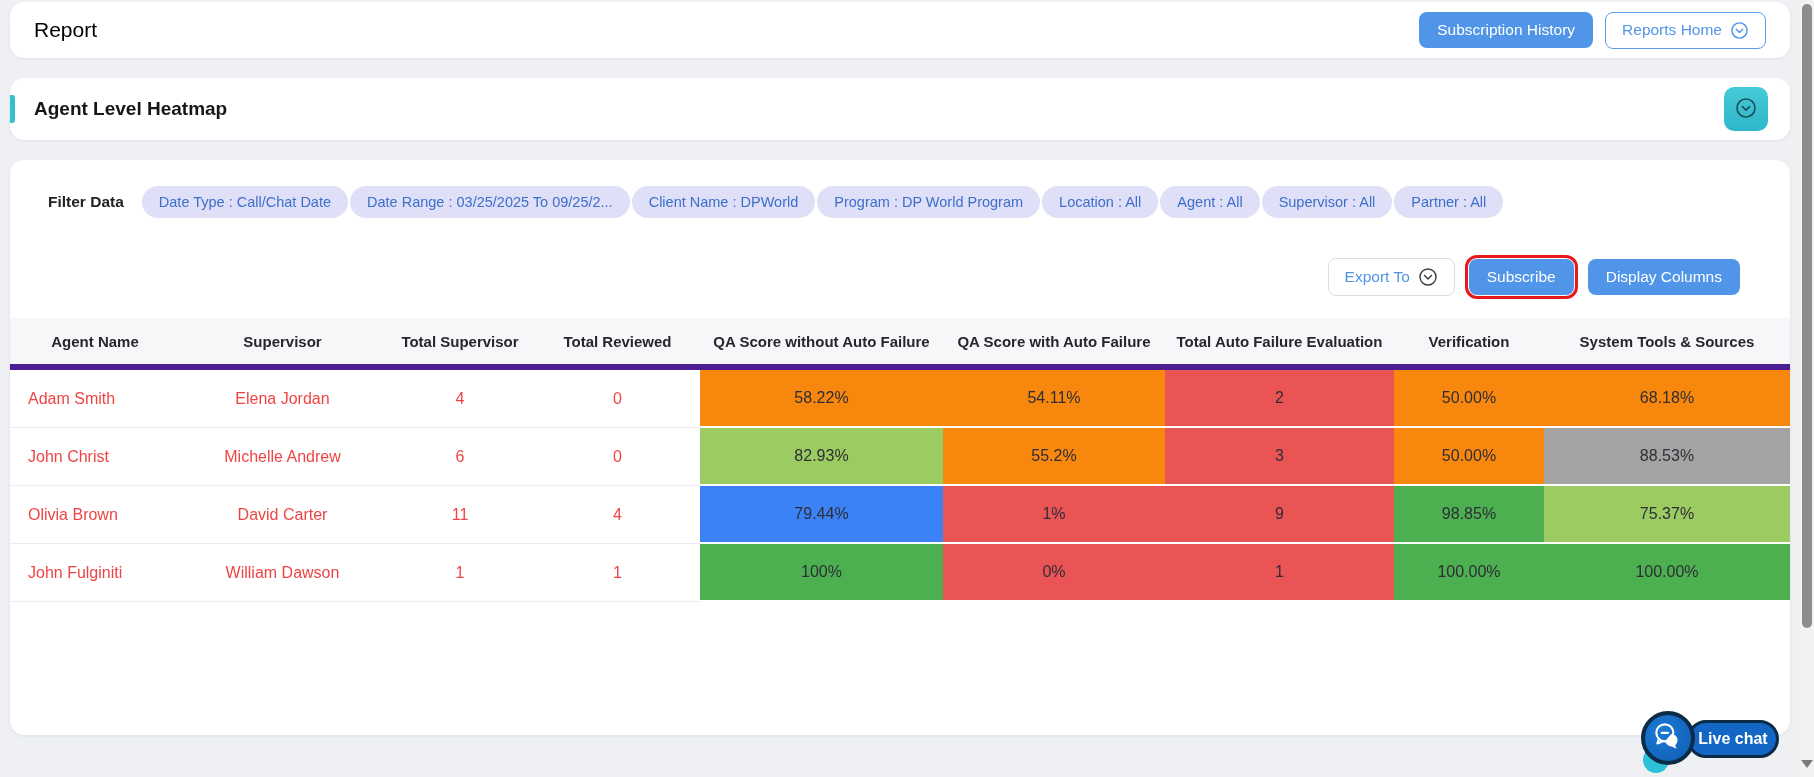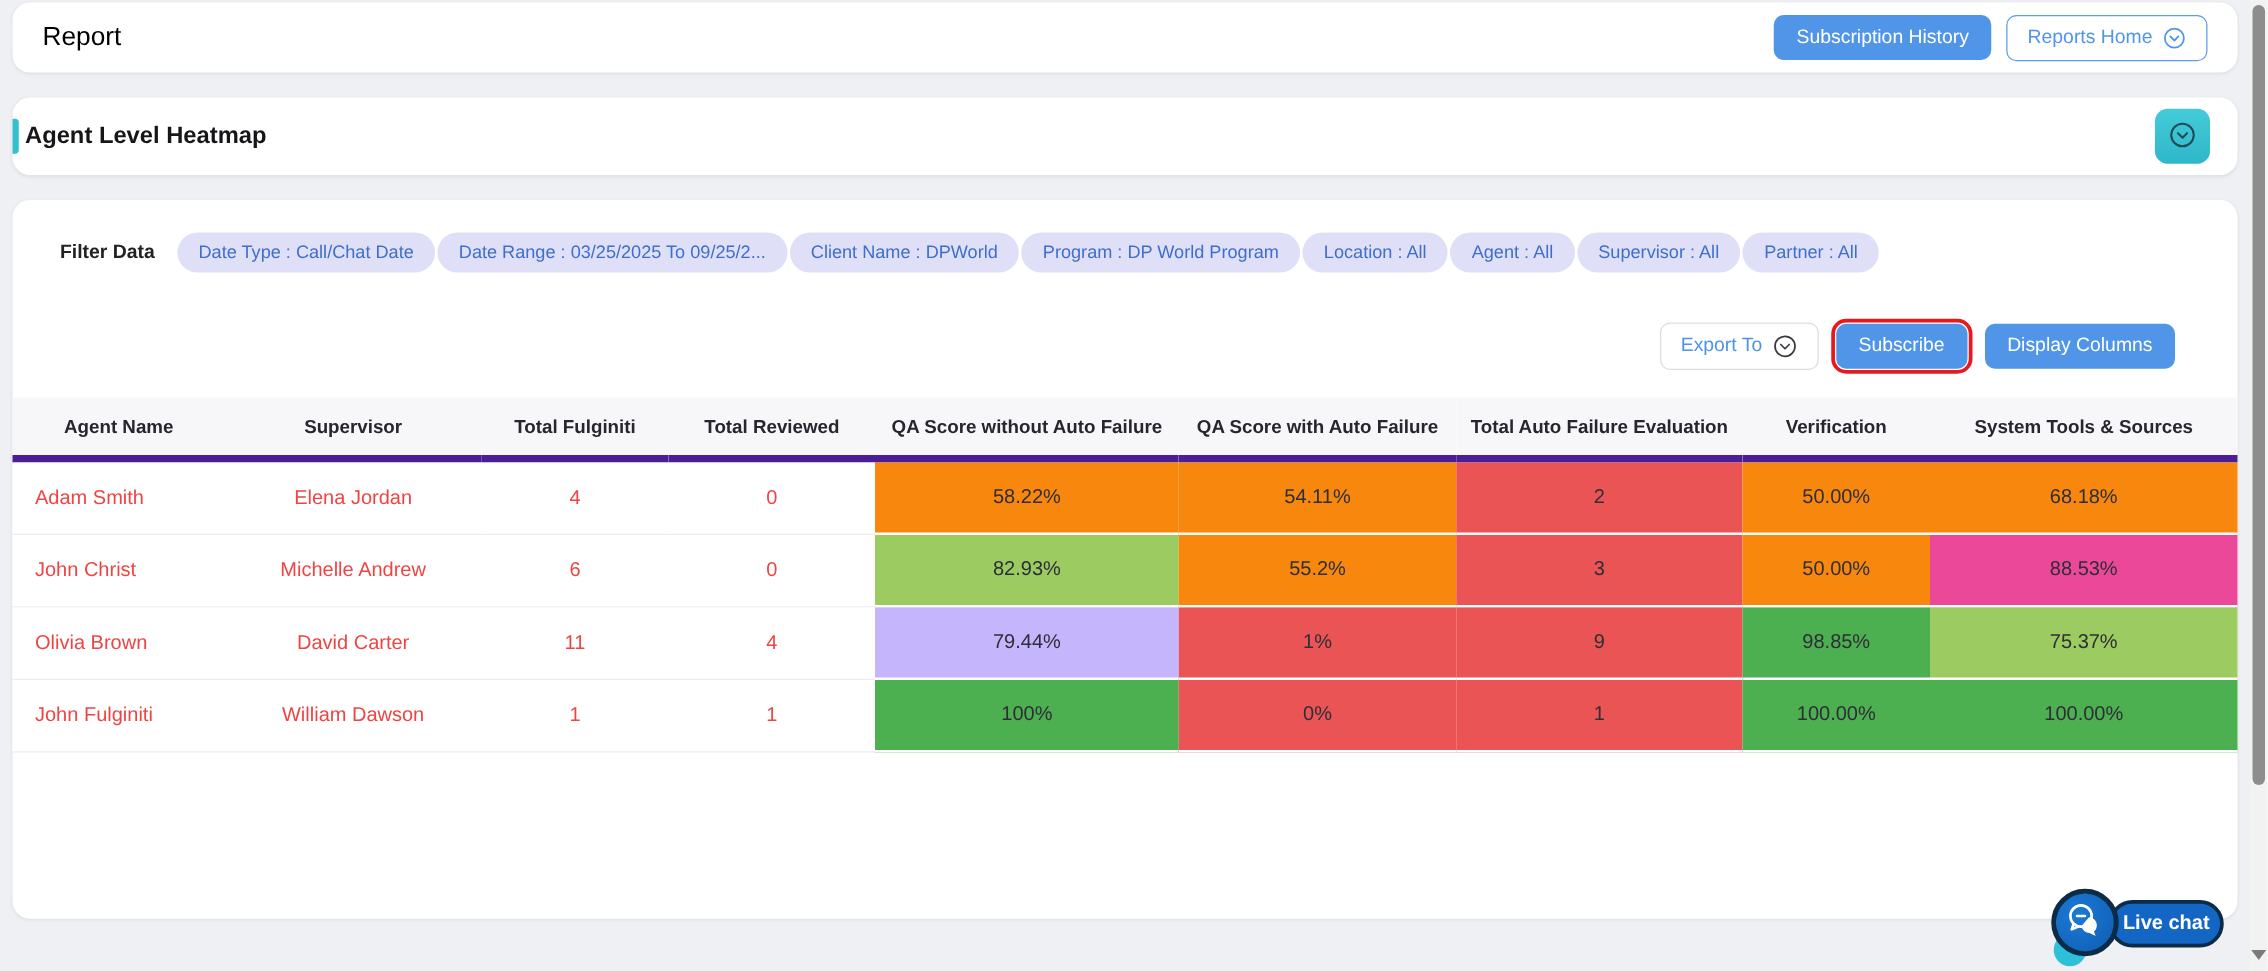--- a/index.html
+++ b/index.html
@@ -18,21 +18,21 @@
   
   .report-card{height:56px;margin-top:2px;display:flex;align-items:center;justify-content:space-between;padding:0 24px;box-sizing:border-box;}
   .report-title{font-size:21px;font-weight:500;color:#000000;}
   .top-actions{display:flex;gap:12px;align-items:center;}
   .btn{border-radius:8px;font-size:15.5px;display:inline-flex;align-items:center;gap:8px;justify-content:center;cursor:pointer;box-sizing:border-box;border:none;font-family:inherit;}
   .btn-blue{background:#5095e8;color:#fff;padding:9px 18px;}
   .btn-outline-blue{background:#fff;color:#5095e8;border:1.5px solid #5b9ceb;padding:8px 16px;}
   .btn-outline-grey{background:#fff;color:#4e94e5;border:1.5px solid #d9dee5;padding:8px 16px;}
   .circle-chevron{display:inline-flex;align-items:center;}
   
-  .section-card{height:62px;margin-top:20px;display:flex;align-items:center;justify-content:space-between;padding:0 22px 0 10px;box-sizing:border-box;}
+  .section-card{height:62px;margin-top:20px;display:flex;align-items:center;justify-content:space-between;padding:0 22px 0 24px;box-sizing:border-box;}
   .section-left{display:flex;align-items:center;gap:14px;}
   .accent-bar{position:absolute;left:0;top:17px;width:5px;height:28px;background:#35bfce;border-radius:0 3px 3px 0;}
   .section-title{font-size:19px;font-weight:700;color:#161619;}
   .teal-btn{width:44px;height:44px;border-radius:10px;border:none;cursor:pointer;
     background:linear-gradient(180deg,#45cbd8 0%,#2eb7ca 100%);
     display:flex;align-items:center;justify-content:center;color:#1d4e58;}
   
   .main-card{margin-top:20px;height:575px;box-sizing:border-box;}
   .filter-row{display:flex;align-items:center;gap:18px;padding:26px 24px 0 38px;}
   .filter-label{font-size:15.5px;font-weight:700;color:#222;white-space:nowrap;}
@@ -156,21 +156,21 @@
           <col style="width: 243px;">
           <col style="width: 222px;">
           <col style="width: 229px;">
           <col style="width: 150px;">
           <col style="width: 246px;">
         </colgroup>
       <thead>
           <tr id="head-row">
             <td>Agent Name</td>
             <td>Supervisor</td>
-            <td>Total Fulginiti</td>
+            <td>Total Supervisor</td>
             <td>Total Reviewed</td>
             <td>QA Score without Auto Failure</td>
             <td>QA Score with Auto Failure</td>
             <td>Total Auto Failure Evaluation</td>
             <td>Verification</td>
             <td>System Tools &amp; Sources</td>
           </tr>
         </thead>
       <tbody id="body-rows">
           <tr>
@@ -186,28 +186,28 @@
           </tr>
           <tr>
             <td class="cell-left">John Christ</td>
             <td>Michelle Andrew</td>
             <td>6</td>
             <td>0</td>
             <td class="heat" style="background: rgb(156, 203, 97); margin-top: 40px;">82.93%</td>
             <td class="heat" style="background: rgb(248, 135, 14);">55.2%</td>
             <td class="heat" style="background: rgb(234, 84, 85);">3</td>
             <td class="heat" style="background: rgb(248, 135, 14);">50.00%</td>
-            <td class="heat" style="background: #ec4899;">88.53%</td>
+            <td class="heat" style="background: #a3a3a3;">88.53%</td>
           </tr>
           <tr>
             <td class="cell-left">Olivia Brown</td>
             <td>David Carter</td>
             <td>11</td>
             <td>4</td>
-            <td class="heat" style="background: #c4b5fd;">79.44%</td>
+            <td class="heat" style="background: #3b82f6;">79.44%</td>
             <td class="heat" style="background: rgb(234, 84, 85);">1%</td>
             <td class="heat" style="background: rgb(234, 84, 85);">9</td>
             <td class="heat" style="background: rgb(76, 175, 80);">98.85%</td>
             <td class="heat" style="background: rgb(156, 203, 97);">75.37%</td>
           </tr>
           <tr>
             <td class="cell-left">John Fulginiti</td>
             <td>William Dawson</td>
             <td>1</td>
             <td>1</td>

